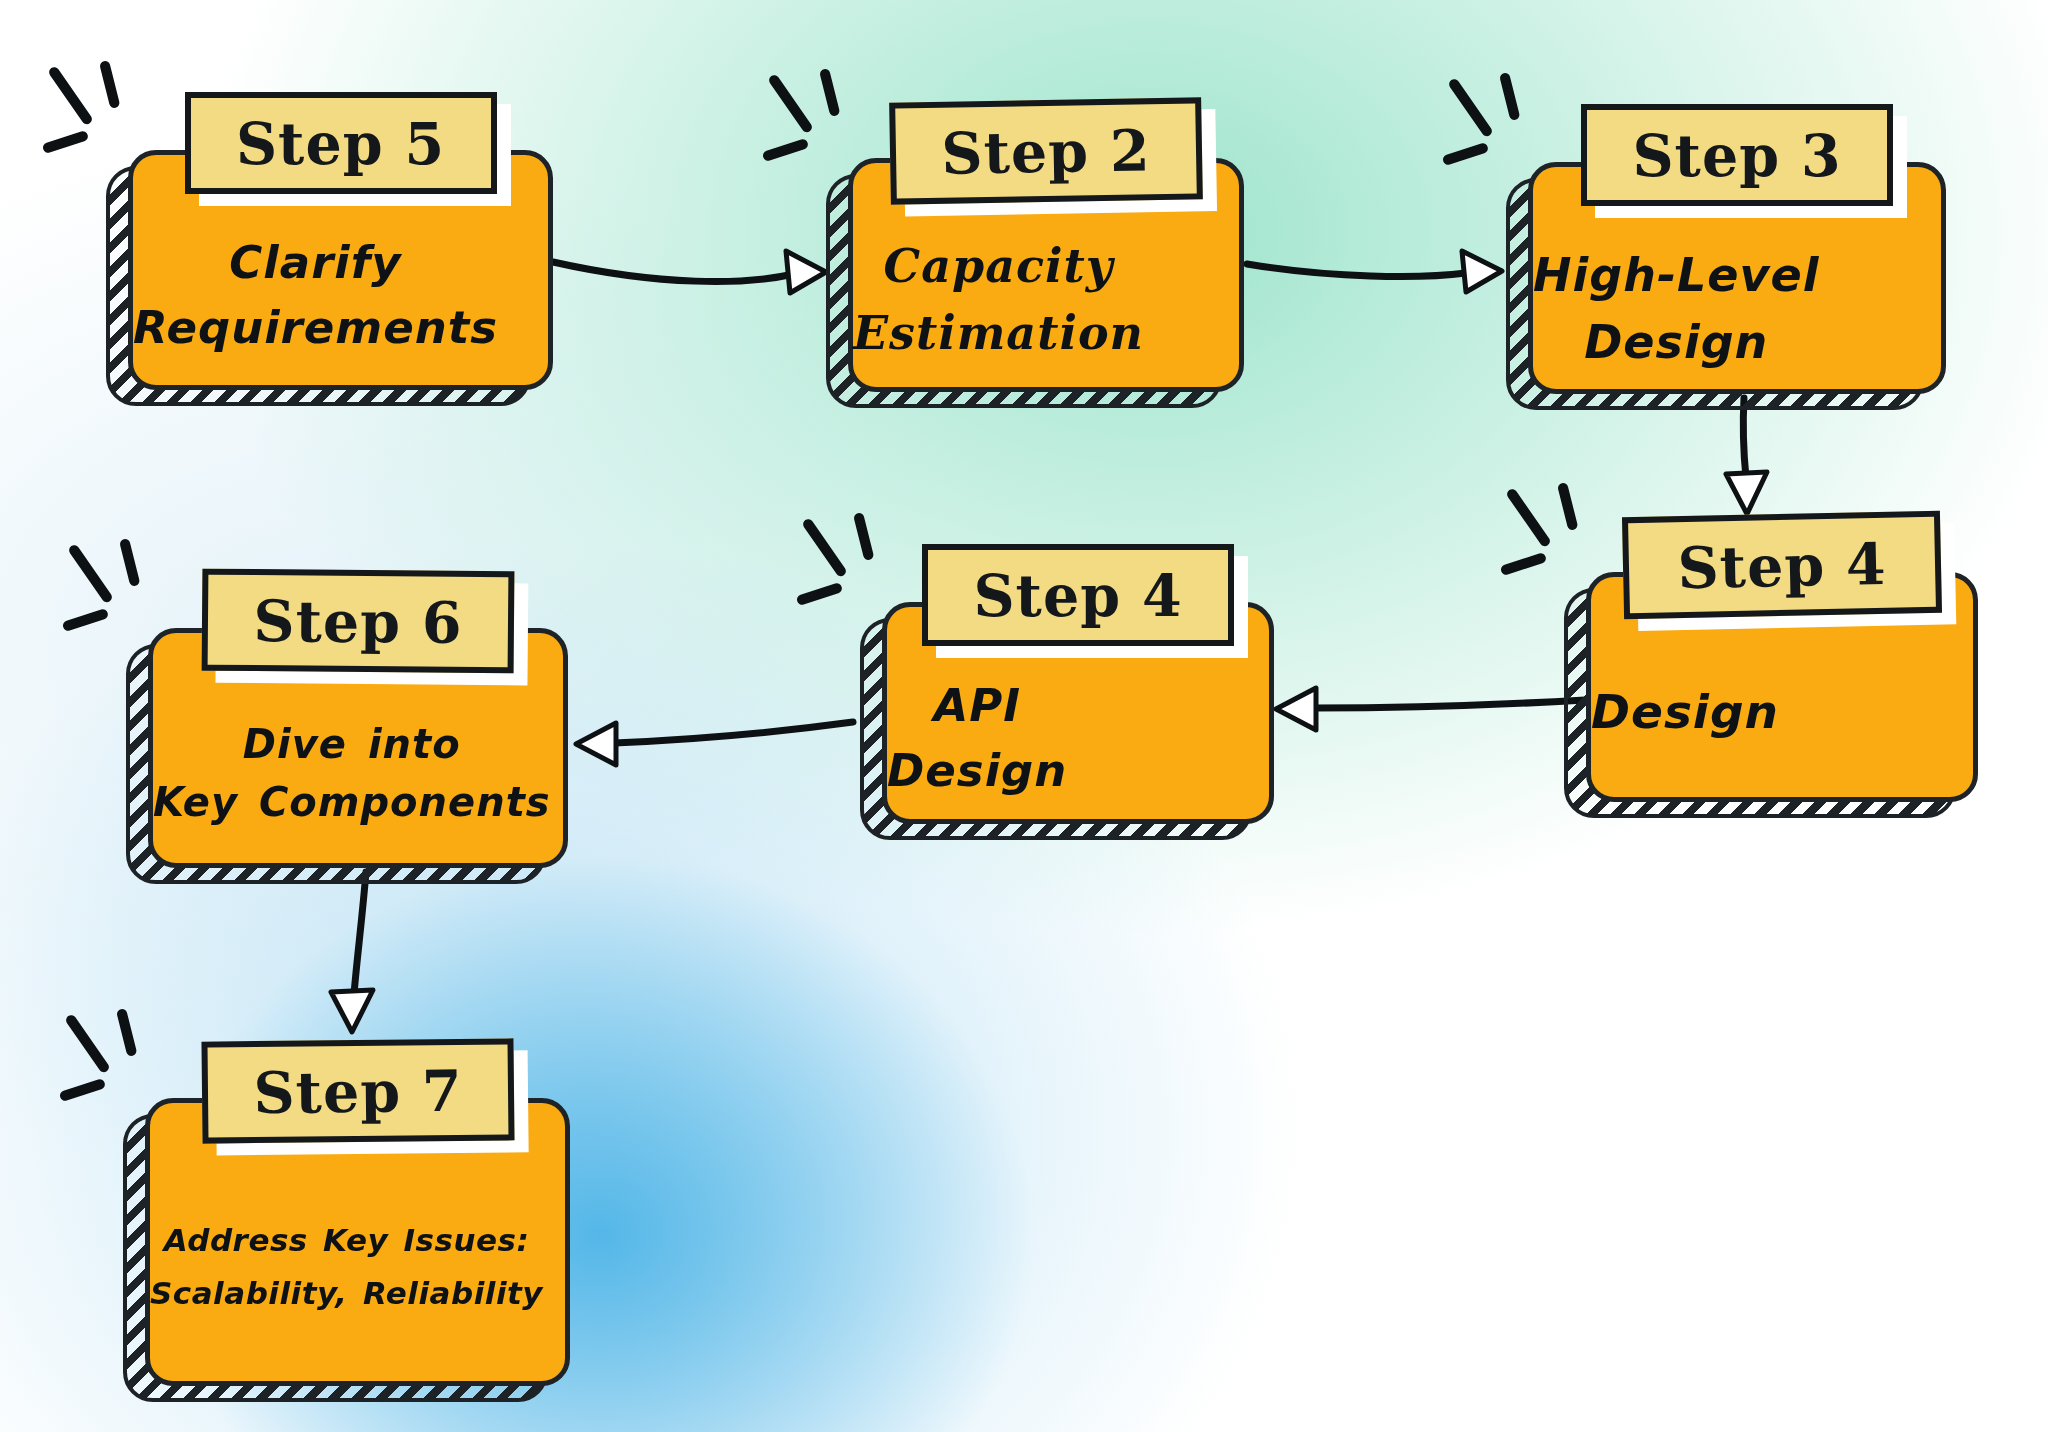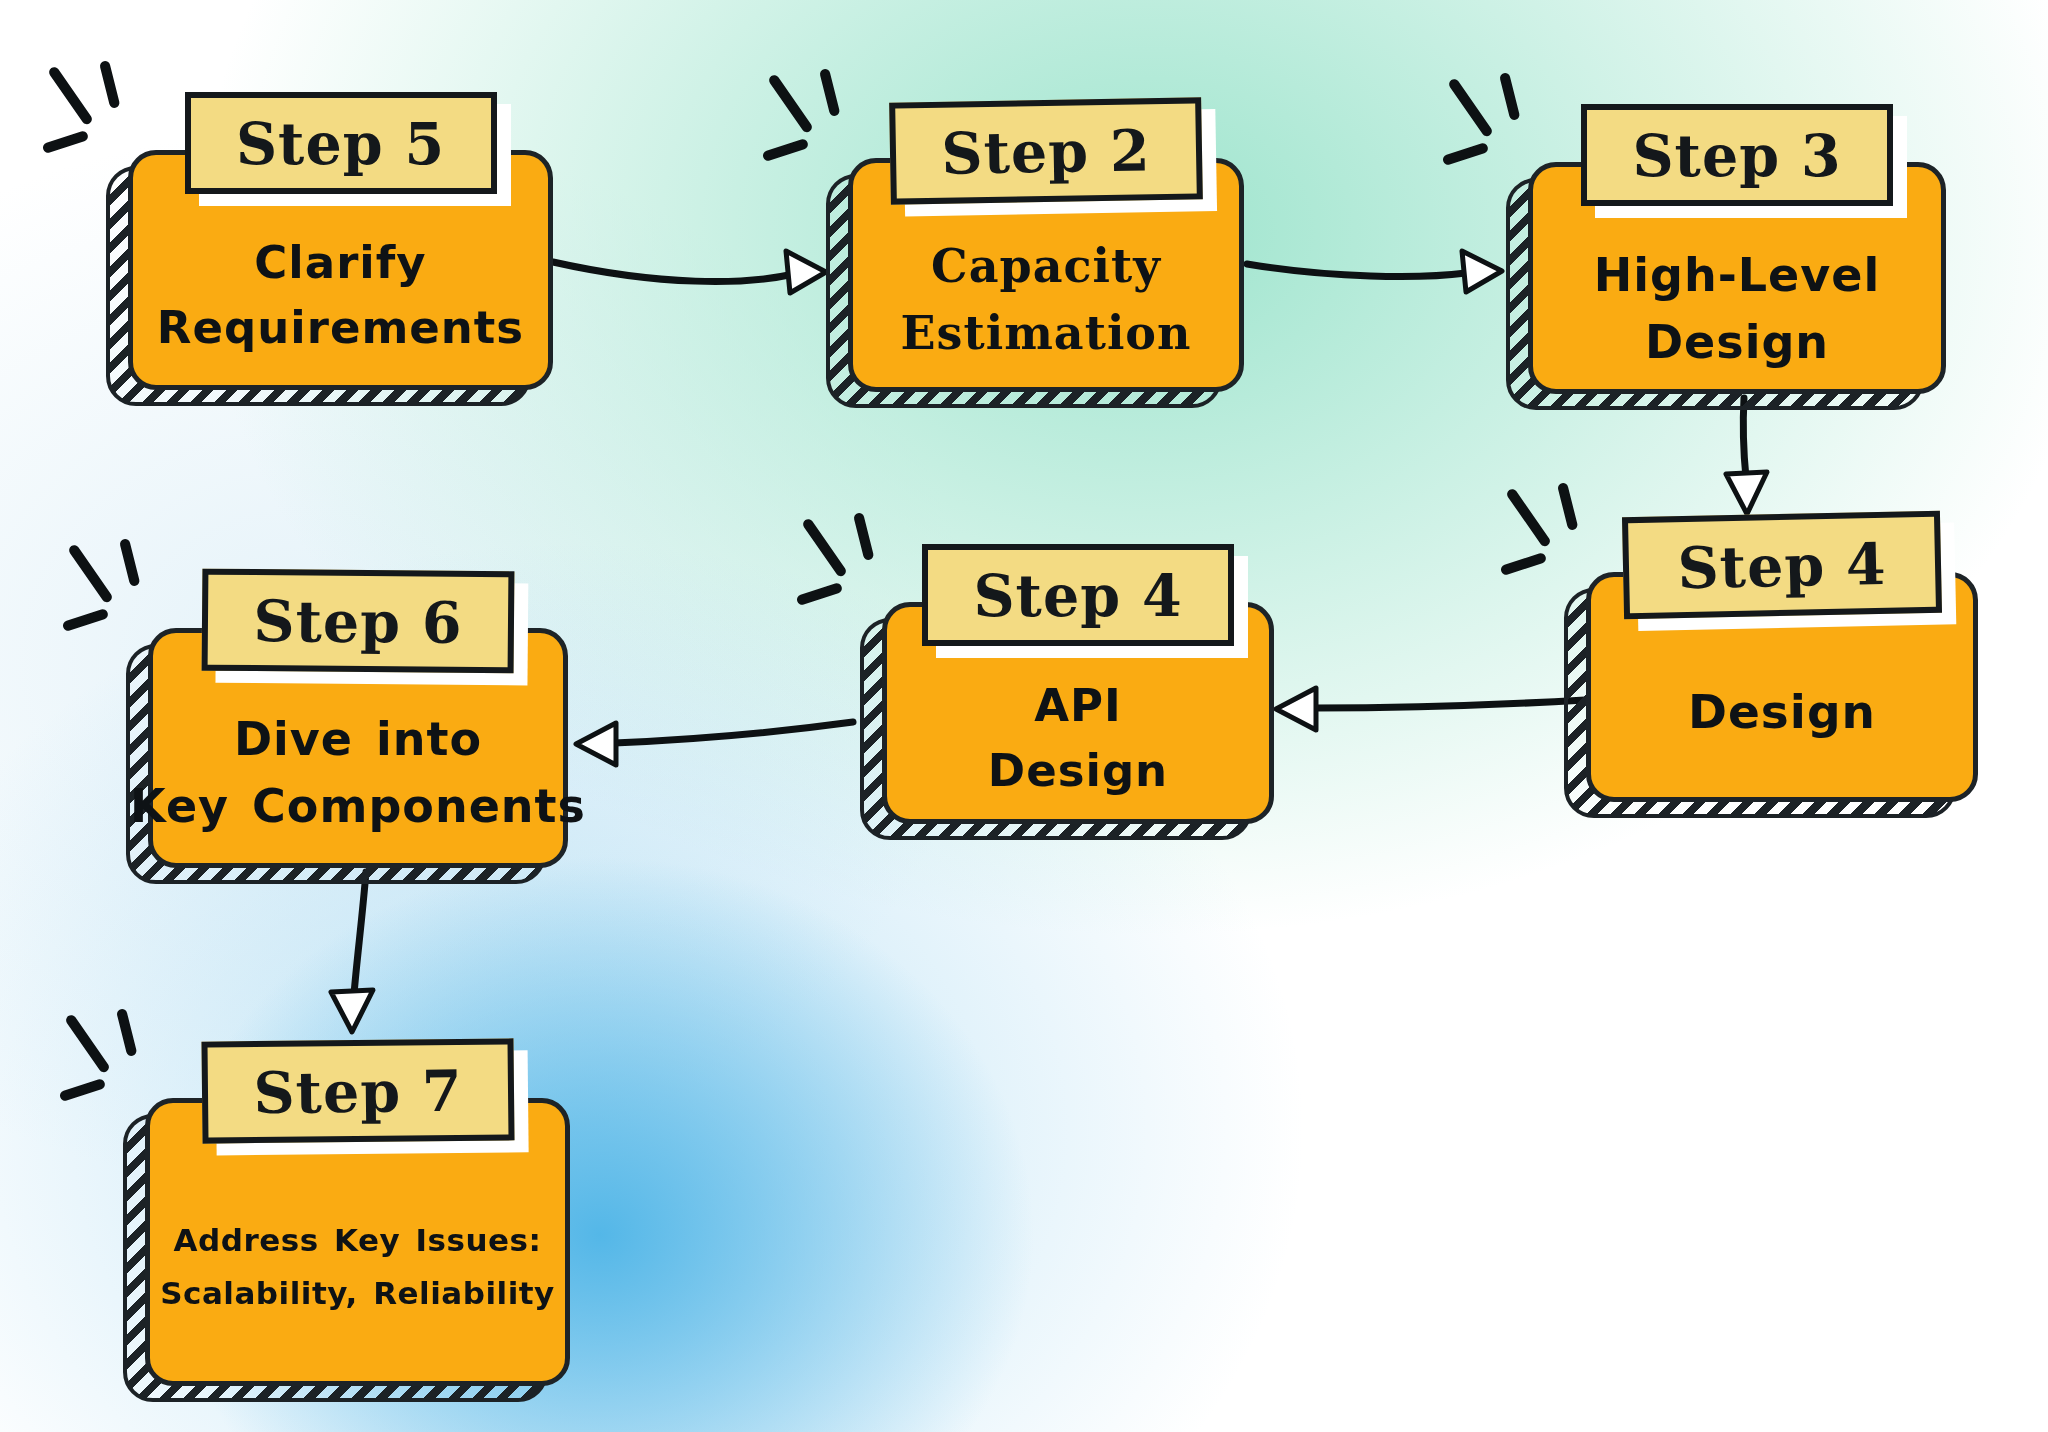--- a/index.html
+++ b/index.html
@@ -20,22 +20,23 @@
 
   .step{position:absolute;z-index:2;}
   .hatch{
     position:absolute;inset:0;transform:translate(-22px,16px);
     border-radius:30px;border:4px solid #1c2226;box-sizing:border-box;
     background:repeating-linear-gradient(135deg,#1c2226 0 8px,transparent 8px 17px);
   }
   .card-body{
     position:absolute;inset:0;box-sizing:border-box;
     background:#FAAB12;border:5px solid #1d2327;border-radius:28px;
-    display:flex;align-items:center;justify-content:center;
+    display:flex;align-items:center;justify-content:flex-start;
     padding-top:50px;
+    font-style:italic;
   }
   .body-text{
     text-align:center;color:#0e1215;font-weight:700;
     font-size:45px;line-height:1.45;letter-spacing:1px;word-spacing:6px;
     white-space:nowrap;
   }
   .tab{
     position:absolute;top:-58px;left:50%;width:312px;height:102px;
     transform:translateX(-50%);
     background:#F3DB83;border:6px solid #14181b;box-sizing:border-box;
@@ -59,21 +60,21 @@
   .s7{left:145px;top:1098px;width:425px;height:288px;}
 
   .s2 .tab{transform:translateX(-50%) rotate(-1deg);}
   .s4 .tab{transform:translateX(-50%) rotate(-1.2deg);width:318px;}
   .s6 .tab{transform:translateX(-50%) rotate(.5deg);}
   .s7 .tab{transform:translateX(-50%) rotate(-.6deg);}
 
   .s2 .body-text{font-family:"DejaVu Serif",serif;font-size:46px;}
   .s3 .body-text{font-size:46px;margin-top:12px;}
   .s4 .body-text{font-size:47px;}
-  .s6 .body-text{font-size:46px;}
+  .s6 .body-text{font-size:40px;}
   .s7 .body-text{font-size:31px;line-height:1.7;letter-spacing:.5px;word-spacing:4px;}
 </style>
 </head>
 <body>
 
 <div class="canvas">
 
   <svg class="arrows" width="2048" height="1432" viewBox="0 0 2048 1432">
     <g>
       <path d="M553 262 C 660 286, 745 285, 794 274"></path>

